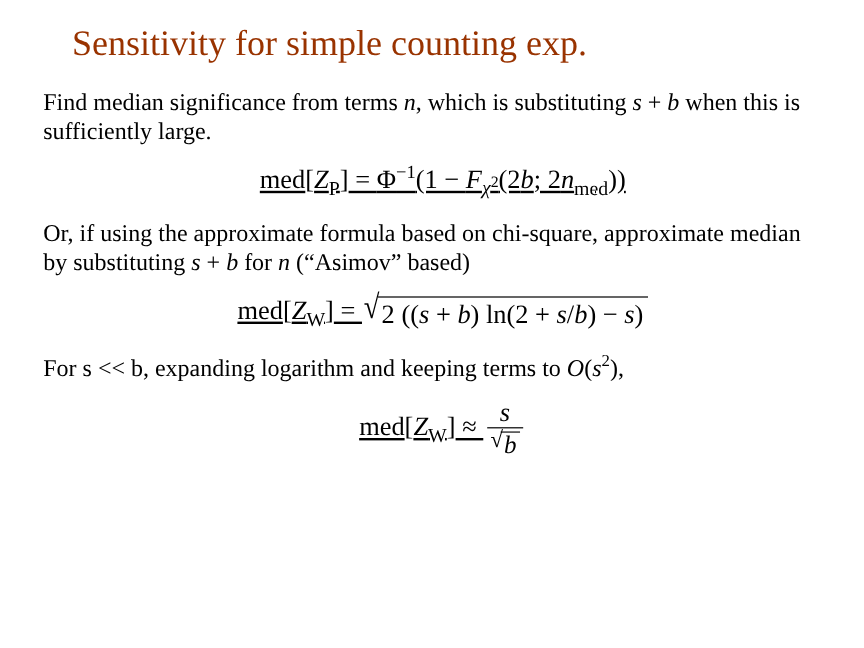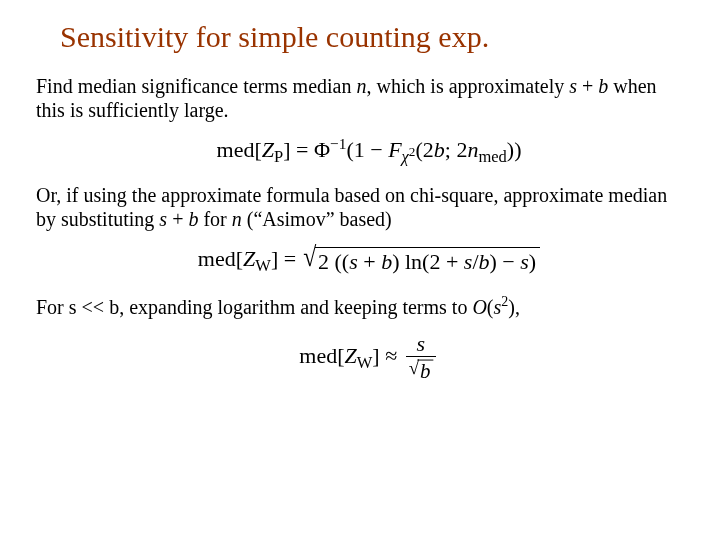--- a/index.html
+++ b/index.html
@@ -29,20 +29,21 @@
       text-align: center;
       margin: 8px 0 20px 0;
       padding-left: 18px;
     }
     .formula {
       font-family: "Times New Roman", Times, serif;
       font-size: 22px;
       display: inline-block;
       text-align: left;
       white-space: nowrap;
+      text-decoration: underline;
     }
     .formula sup, .para sup { font-size: 0.70em; vertical-align: super; line-height: 0; }
     .formula sub, .para sub { font-size: 0.75em; vertical-align: sub; line-height: 0; }
     .sqrt-wrap {
       display: inline-flex;
       align-items: flex-start;
       vertical-align: middle;
     }
     .sqrt-sign {
       font-size: 28px;
@@ -67,21 +68,21 @@
     .frac .den-line { border-top: 1px solid #000; width: 100%; }
     .frac .den { padding: 1px 2px 0 2px; }
     .rm { font-style: normal; font-family: "Times New Roman", serif; }
   </style>
 </head>
 <body>
 
 <h1 class="title">Sensitivity for simple counting exp.</h1>
 
 <p class="para">
-  <span>Find median significance terms median </span><span class="it">n</span><span>, which is approximately </span><span class="it">s</span><span> + </span><span class="it">b</span><span> when this is sufficiently large.</span>
+  <span>Find median significance from terms </span><span class="it">n</span><span>, which is substituting </span><span class="it">s</span><span> + </span><span class="it">b</span><span> when this is sufficiently large.</span>
 </p>
 
 <div class="formula-block">
   <span class="formula">
     <span class="rm">med</span>[<span class="it">Z</span><sub class="rm">P</sub>]<span> = </span><span>Φ</span><sup>−1</sup><span>(1 − </span><span class="it">F</span><sub><span class="it">χ</span><sup style="font-size:0.8em">2</sup></sub><span>(2</span><span class="it">b</span><span>; 2</span><span class="it">n</span><sub class="rm">med</sub><span>))</span>
   </span>
 </div>
 
 <p class="para">
   <span>Or, if using the approximate formula based on chi-square, approximate median by substituting </span><span class="it">s</span><span> + </span><span class="it">b</span><span> for </span><span class="it">n</span><span> (“Asimov” based)</span>

